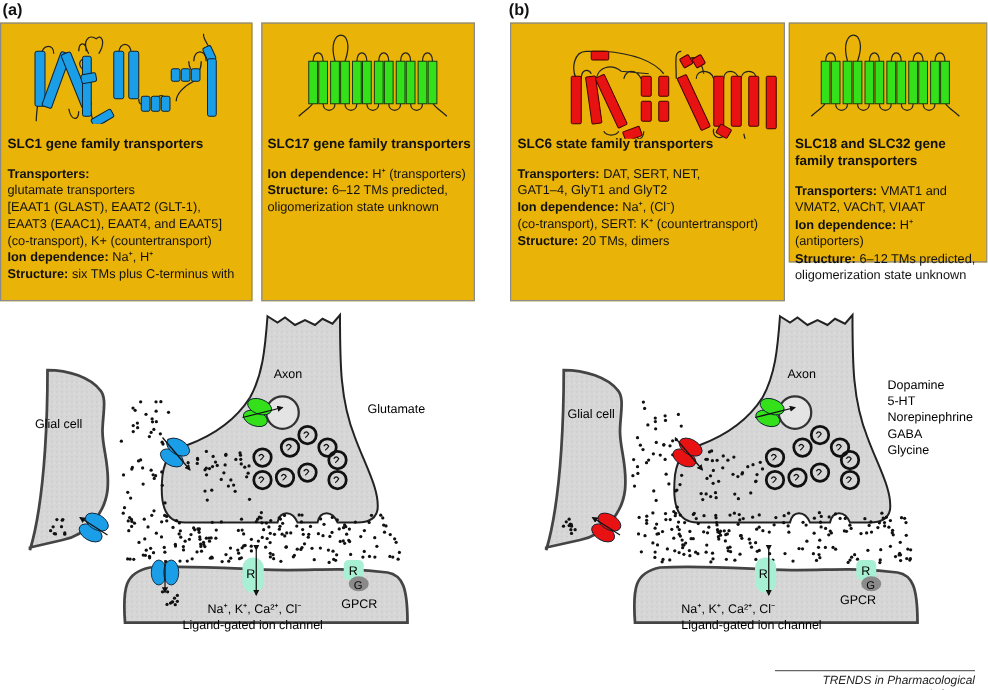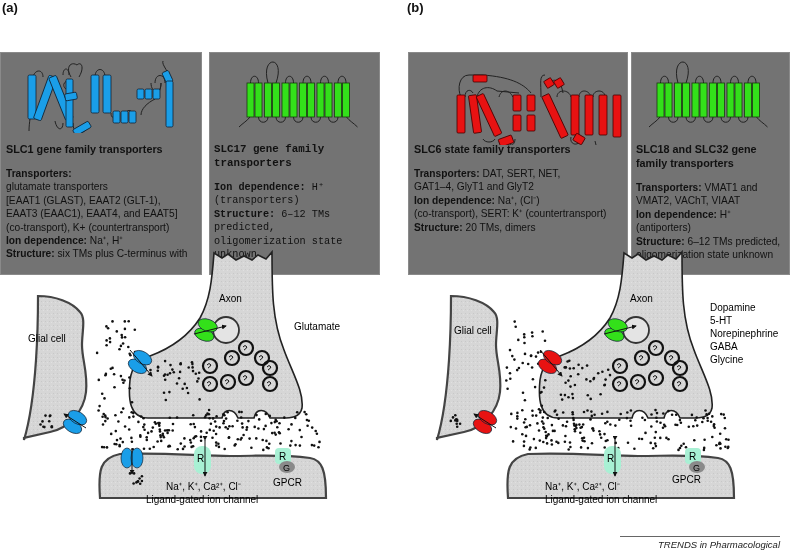--- a/index.html
+++ b/index.html
@@ -1,18 +1,18 @@
 <!DOCTYPE html>
 <html><head>
 <meta charset="utf-8">
 <style>
   html,body{margin:0;padding:0;background:#fff;}
   body{width:790px;height:552px;position:relative;overflow:hidden;font-family:"Liberation Sans",sans-serif;color:#111;}
   .panel-label{position:absolute;font-weight:bold;font-size:13px;}
-  .box{position:absolute;border:1px solid #8a8a8a;box-sizing:border-box;background:#737373;margin-top:34px;}
+  .box{position:absolute;border:1px solid #8a8a8a;box-sizing:border-box;background:#eab308;}
   .box .topo{position:absolute;left:0;top:0;}
   .box .txt{position:absolute;font-size:10.2px;line-height:13.4px;}
   .box .title{font-weight:bold;font-size:10.8px;line-height:14px;display:block;}
   .box .gap{height:11px;}
   .b{font-weight:bold;text-align:right;}
   svg text{font-family:"Liberation Sans",sans-serif;}
   #scene{position:absolute;left:0;top:0;}
   .credit{position:absolute;right:10px;top:536px;font-size:9.5px;font-style:italic;color:#222;border-top:1px solid #666;padding-top:2px;width:160px;text-align:right;}
 </style>
 </head>
@@ -81,21 +81,21 @@
         <rect x="72" y="30" width="7" height="34" fill="#33e01a" stroke="#1a3a10" stroke-width="0.8"></rect>
         <rect x="80" y="30" width="7" height="34" fill="#33e01a" stroke="#1a3a10" stroke-width="0.8"></rect>
         <rect x="89.5" y="30" width="7" height="34" fill="#33e01a" stroke="#1a3a10" stroke-width="0.8"></rect>
         <rect x="97.5" y="30" width="7" height="34" fill="#33e01a" stroke="#1a3a10" stroke-width="0.8"></rect>
         <rect x="107" y="30" width="7" height="34" fill="#33e01a" stroke="#1a3a10" stroke-width="0.8"></rect>
         <rect x="115" y="30" width="7" height="34" fill="#33e01a" stroke="#1a3a10" stroke-width="0.8"></rect>
         <rect x="124.5" y="30" width="7" height="34" fill="#33e01a" stroke="#1a3a10" stroke-width="0.8"></rect>
         <rect x="132.5" y="30" width="7" height="34" fill="#33e01a" stroke="#1a3a10" stroke-width="0.8"></rect>
       </g>
   </svg>
-  <div class="txt" style="left:4px;top:89px;width:168px;font-family:Liberation Mono, monospace;">
+  <div class="txt" style="left:4px;top:89px;width:168px;">
     <span class="title">SLC17 gene family transporters</span>
     <div class="gap"></div>
     <div><span class="b">Ion dependence:</span><span> H⁺ (transporters)</span></div>
     <div><span class="b">Structure:</span><span>  6–12 TMs predicted,</span></div>
     <div>oligomerization state unknown</div>
   </div>
 </div>
 
 <div class="box" style="left:408px;top:18px;width:220px;height:223px;">
   <svg class="topo" width="218" height="92">
@@ -126,21 +126,21 @@
     <span class="title">SLC6 state family transporters</span>
     <div class="gap"></div>
     <div><span class="b">Transporters:</span><span> DAT, SERT, NET,</span></div>
     <div>GAT1–4, GlyT1 and GlyT2</div>
     <div><span class="b">Ion dependence:</span><span> Na⁺, (Cl⁻)</span></div>
     <div style="white-space:nowrap">(co-transport), SERT: K⁺ (countertransport)</div>
     <div><span class="b">Structure:</span><span> 20 TMs, dimers</span></div>
   </div>
 </div>
 
-<div class="box" style="left:631px;top:18px;width:159px;height:223px;">
+<div class="box" style="left:631px;top:18px;width:159px;height:192px;">
   <svg class="topo" width="158" height="80">
     <g class="helix-row">
         <path d="M17 74 C21 70 25 68 28 64" fill="none" stroke="#222" stroke-width="1"></path>
         <path d="M124.5 64 C127.5 68 131.5 70 135.5 74" fill="none" stroke="#222" stroke-width="1"></path>
         <path d="M28.5 30 C28.5 21 36.5 21 36.5 30" fill="none" stroke="#222" stroke-width="1"></path>
         <path d="M36.5 64 C36.5 71 46 71 46 64" fill="none" stroke="#222" stroke-width="1"></path>
         <path d="M46 30 C38 2 64 2 54 30" fill="none" stroke="#222" stroke-width="1"></path>
         <path d="M54 64 C54 71 63.5 71 63.5 64" fill="none" stroke="#222" stroke-width="1"></path>
         <path d="M63.5 30 C63.5 21 71.5 21 71.5 30" fill="none" stroke="#222" stroke-width="1"></path>
         <path d="M71.5 64 C71.5 71 81 71 81 64" fill="none" stroke="#222" stroke-width="1"></path>

